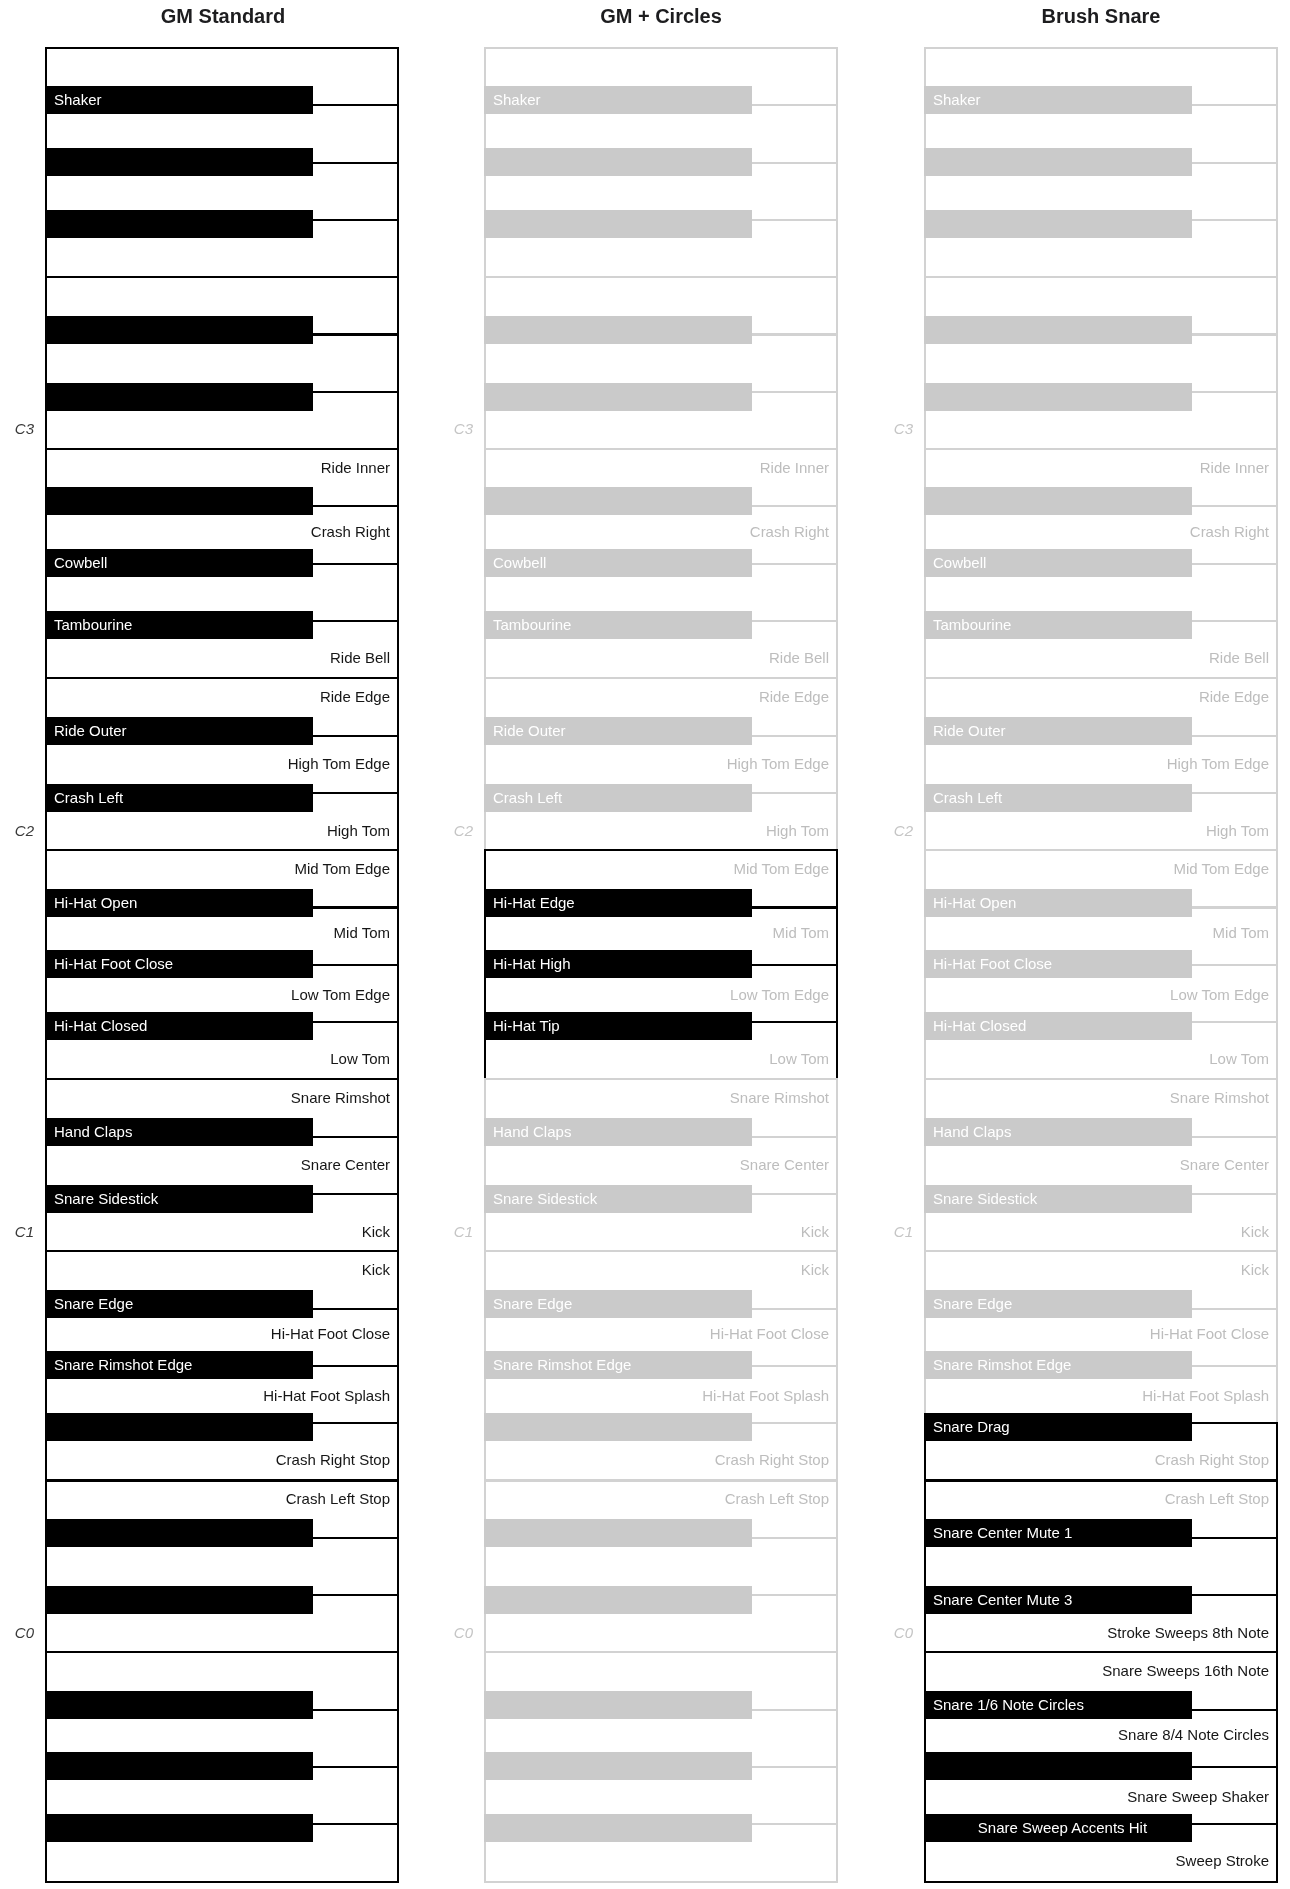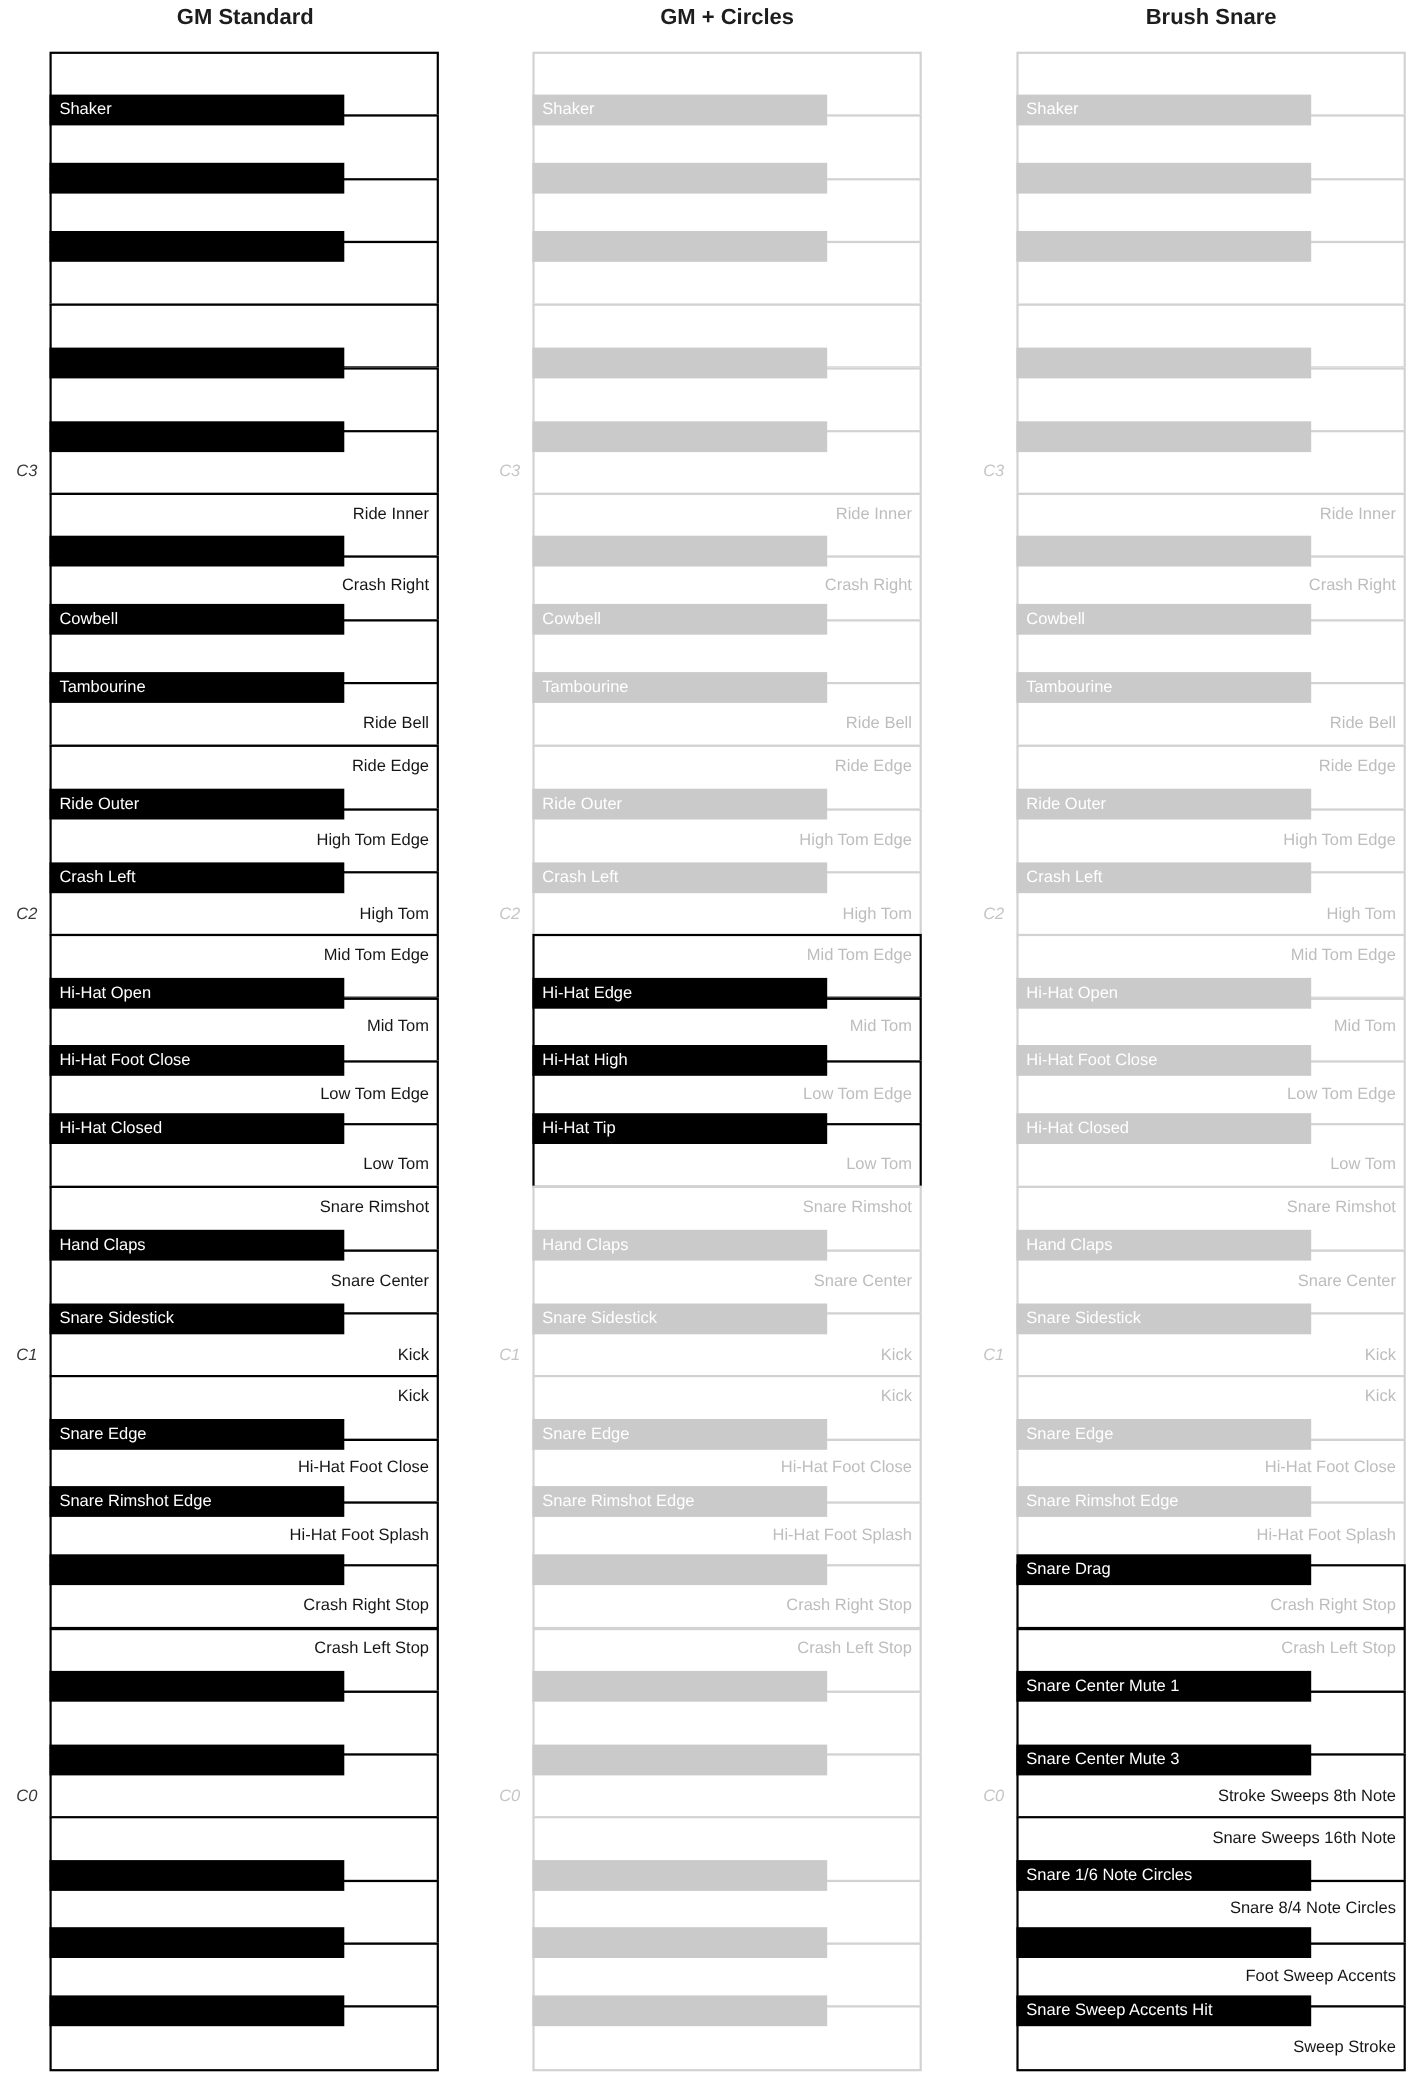--- a/index.html
+++ b/index.html
@@ -308,21 +308,21 @@
         <span class="blabel" style="color: rgb(255, 255, 255);">Snare Center Mute 1</span>
       </div>
       <div class="bkey" style="top: 1539.1px; width: 268px; height: 28px; background: rgb(0, 0, 0);">
         <span class="blabel" style="color: rgb(255, 255, 255);">Snare Center Mute 3</span>
       </div>
       <div class="bkey" style="top: 1643.7px; width: 268px; height: 28px; background: rgb(0, 0, 0);">
         <span class="blabel" style="color: rgb(255, 255, 255);">Snare 1/6 Note Circles</span>
       </div>
       <div class="bkey" style="top: 1705px; width: 268px; height: 28px; background: rgb(0, 0, 0);"></div>
       <div class="bkey" style="top: 1767.3px; width: 268px; height: 28px; background: rgb(0, 0, 0);">
-        <span class="blabel" style="color: rgb(255, 255, 255);">Snare Sweep Accents Hit</span>
+        <span class="blabel" style="color: rgb(255, 255, 255); text-align: center;">Snare Sweep Accents Hit</span>
       </div>
       <div class="wlabel" style="top: 410.8px; color: rgb(189, 189, 189);">Ride Inner</div>
       <div class="wlabel" style="top: 475px; color: rgb(189, 189, 189);">Crash Right</div>
       <div class="wlabel" style="top: 601.1px; color: rgb(189, 189, 189);">Ride Bell</div>
       <div class="wlabel" style="top: 639.9px; color: rgb(189, 189, 189);">Ride Edge</div>
       <div class="wlabel" style="top: 707.3px; color: rgb(189, 189, 189);">High Tom Edge</div>
       <div class="wlabel" style="top: 773.5px; color: rgb(189, 189, 189);">High Tom</div>
       <div class="wlabel" style="top: 811.8px; color: rgb(189, 189, 189);">Mid Tom Edge</div>
       <div class="wlabel" style="top: 876.1px; color: rgb(189, 189, 189);">Mid Tom</div>
       <div class="wlabel" style="top: 937.9px; color: rgb(189, 189, 189);">Low Tom Edge</div>
@@ -331,20 +331,20 @@
       <div class="wlabel" style="top: 1108.3px; color: rgb(189, 189, 189);">Snare Center</div>
       <div class="wlabel" style="top: 1174.7px; color: rgb(189, 189, 189);">Kick</div>
       <div class="wlabel" style="top: 1212.9px; color: rgb(189, 189, 189);">Kick</div>
       <div class="wlabel" style="top: 1277.3px; color: rgb(189, 189, 189);">Hi-Hat Foot Close</div>
       <div class="wlabel" style="top: 1339px; color: rgb(189, 189, 189);">Hi-Hat Foot Splash</div>
       <div class="wlabel" style="top: 1403.3px; color: rgb(189, 189, 189);">Crash Right Stop</div>
       <div class="wlabel" style="top: 1442.2px; color: rgb(189, 189, 189);">Crash Left Stop</div>
       <div class="wlabel" style="top: 1575.8px; color: rgb(22, 22, 22);">Stroke Sweeps 8th Note</div>
       <div class="wlabel" style="top: 1614px; color: rgb(22, 22, 22);">Snare Sweeps 16th Note</div>
       <div class="wlabel" style="top: 1678.3px; color: rgb(22, 22, 22);">Snare 8/4 Note Circles</div>
-      <div class="wlabel" style="top: 1740.2px; color: rgb(22, 22, 22);">Foot Sweep Accents</div>
+      <div class="wlabel" style="top: 1740.2px; color: rgb(22, 22, 22);">Snare Sweep Shaker</div>
       <div class="wlabel" style="top: 1804.4px; color: rgb(22, 22, 22);">Sweep Stroke</div>
       <div class="oct" style="top: 372.4px; color: rgb(197, 197, 197);">C3</div>
       <div class="oct" style="top: 773.5px; color: rgb(197, 197, 197);">C2</div>
       <div class="oct" style="top: 1174.7px; color: rgb(197, 197, 197);">C1</div>
       <div class="oct" style="top: 1575.8px; color: rgb(197, 197, 197);">C0</div>
     </div>
 </div>
 
 </body></html>

